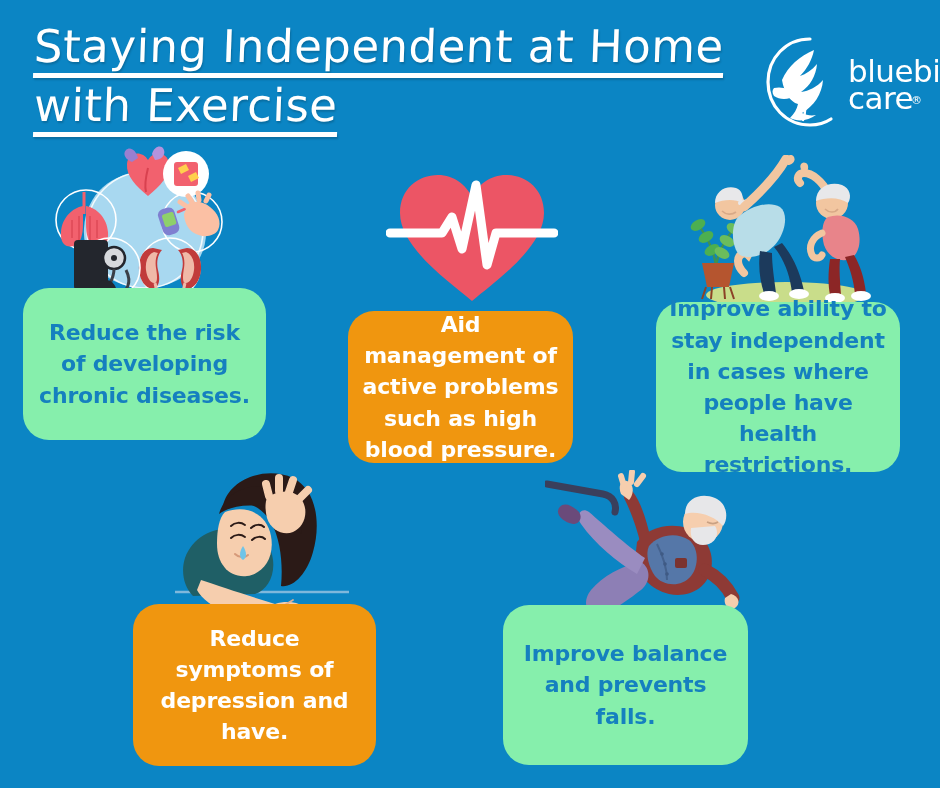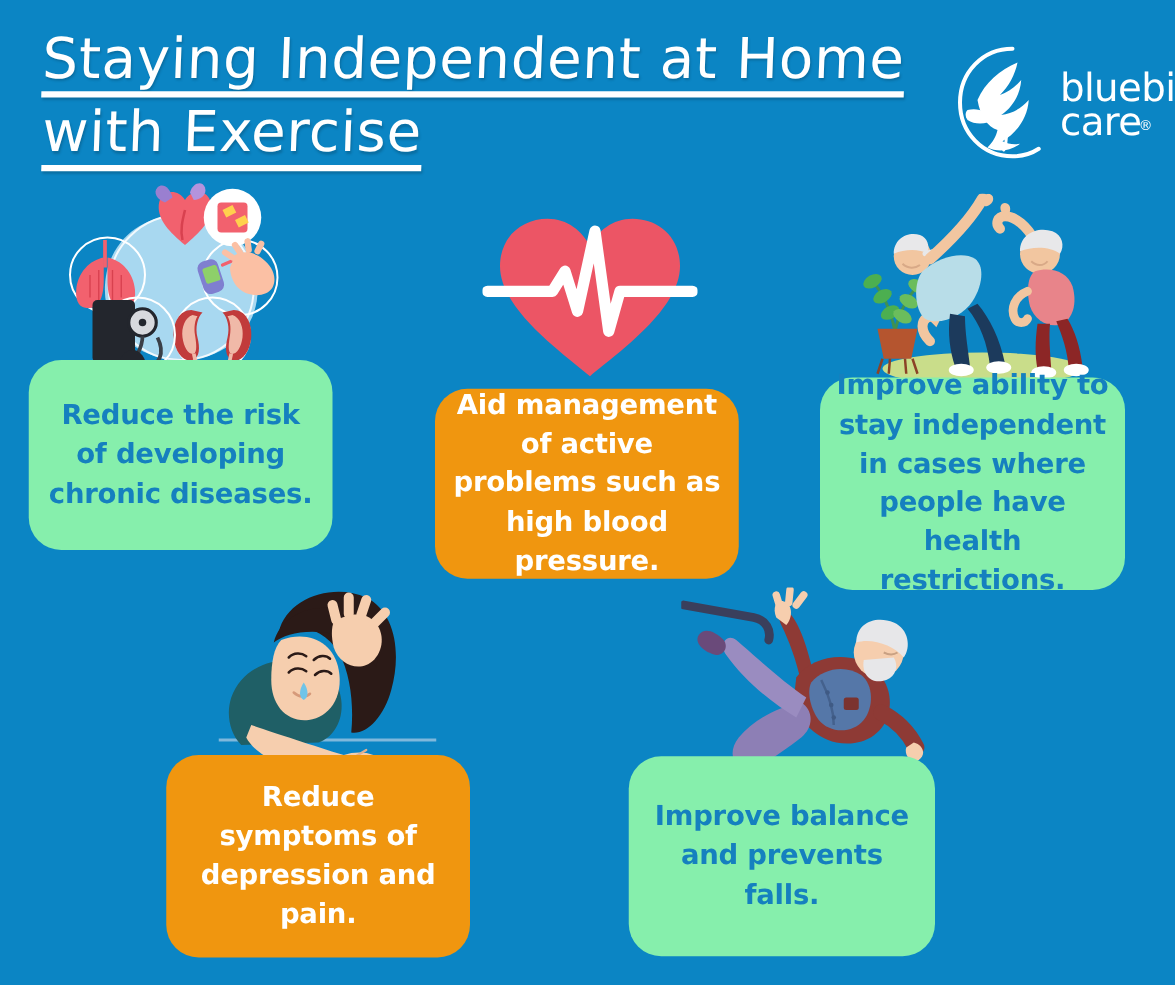--- a/index.html
+++ b/index.html
@@ -87,21 +87,21 @@
     font-size: 22px;
     line-height: 1.42;
     letter-spacing: -0.2px;
   }
   .card.yellow { background: #86efac; }
   .card.yellow .card-text { color: #1580bf; }
   .card.orange { background: #f0960f; }
   .card.orange .card-text { color: #ffffff; }
 
   #card-1 { left: 23px;  top: 288px; width: 243px; height: 152px; text-align: center; }
-  #card-2 { left: 348px; top: 311px; width: 243px; height: 152px; }
+  #card-2 { left: 348px; top: 311px; width: 225px; height: 152px; }
   #card-3 { left: 656px; top: 302px; width: 244px; height: 170px; }
   #card-4 { left: 133px; top: 604px; width: 243px; height: 162px; }
   #card-5 { left: 503px; top: 605px; width: 245px; height: 160px; }
 
   
   .illus { position: absolute; }
   #illus-organs  { left: 52px;  top: 142px; width: 186px; height: 172px; }
   #illus-heart   { left: 386px; top: 165px; width: 172px; height: 140px; }
   #illus-seniors { left: 682px; top: 155px; width: 196px; height: 152px; }
   #illus-sad     { left: 163px; top: 470px; width: 196px; height: 170px; }
@@ -341,20 +341,20 @@
 
   <div class="card orange" id="card-2">
     <span class="card-text">Aid management of active problems such as high blood pressure.</span>
   </div>
 
   <div class="card yellow" id="card-3">
     <span class="card-text">Improve ability to stay independent in cases where people have health restrictions.</span>
   </div>
 
   <div class="card orange" id="card-4">
-    <span class="card-text">Reduce symptoms of depression and pain.</span>
+    <span class="card-text">Reduce symptoms of depression and have.</span>
   </div>
 
   <div class="card yellow" id="card-5">
     <span class="card-text">Improve balance and prevents falls.</span>
   </div>
 
 </div>
 
 </body></html>

